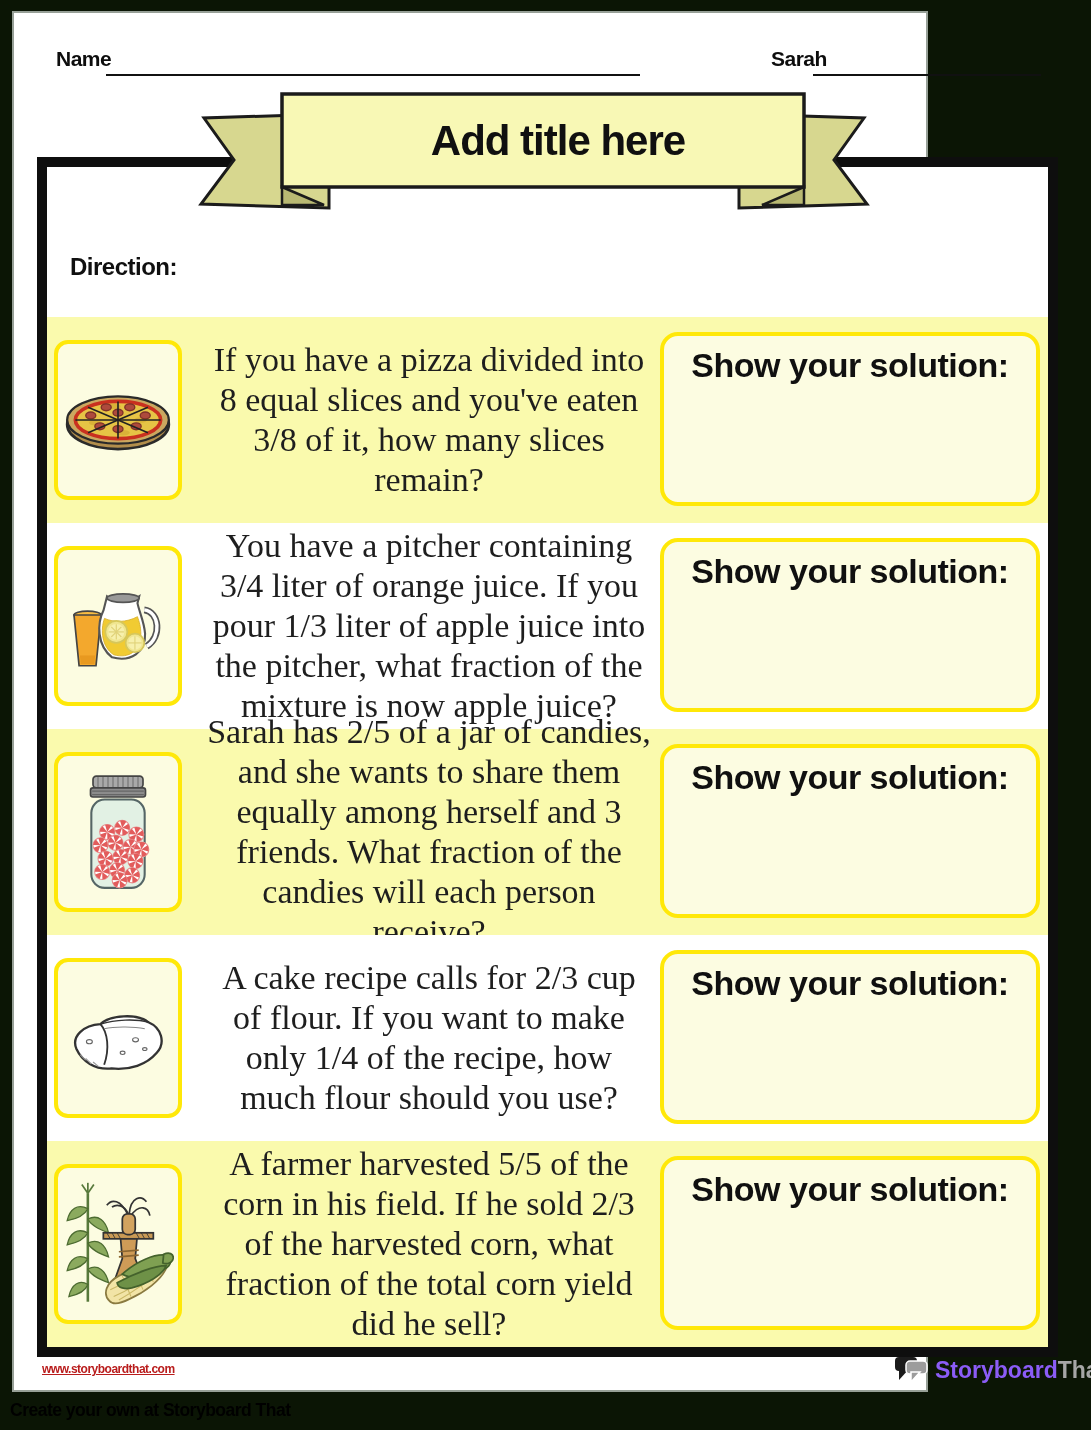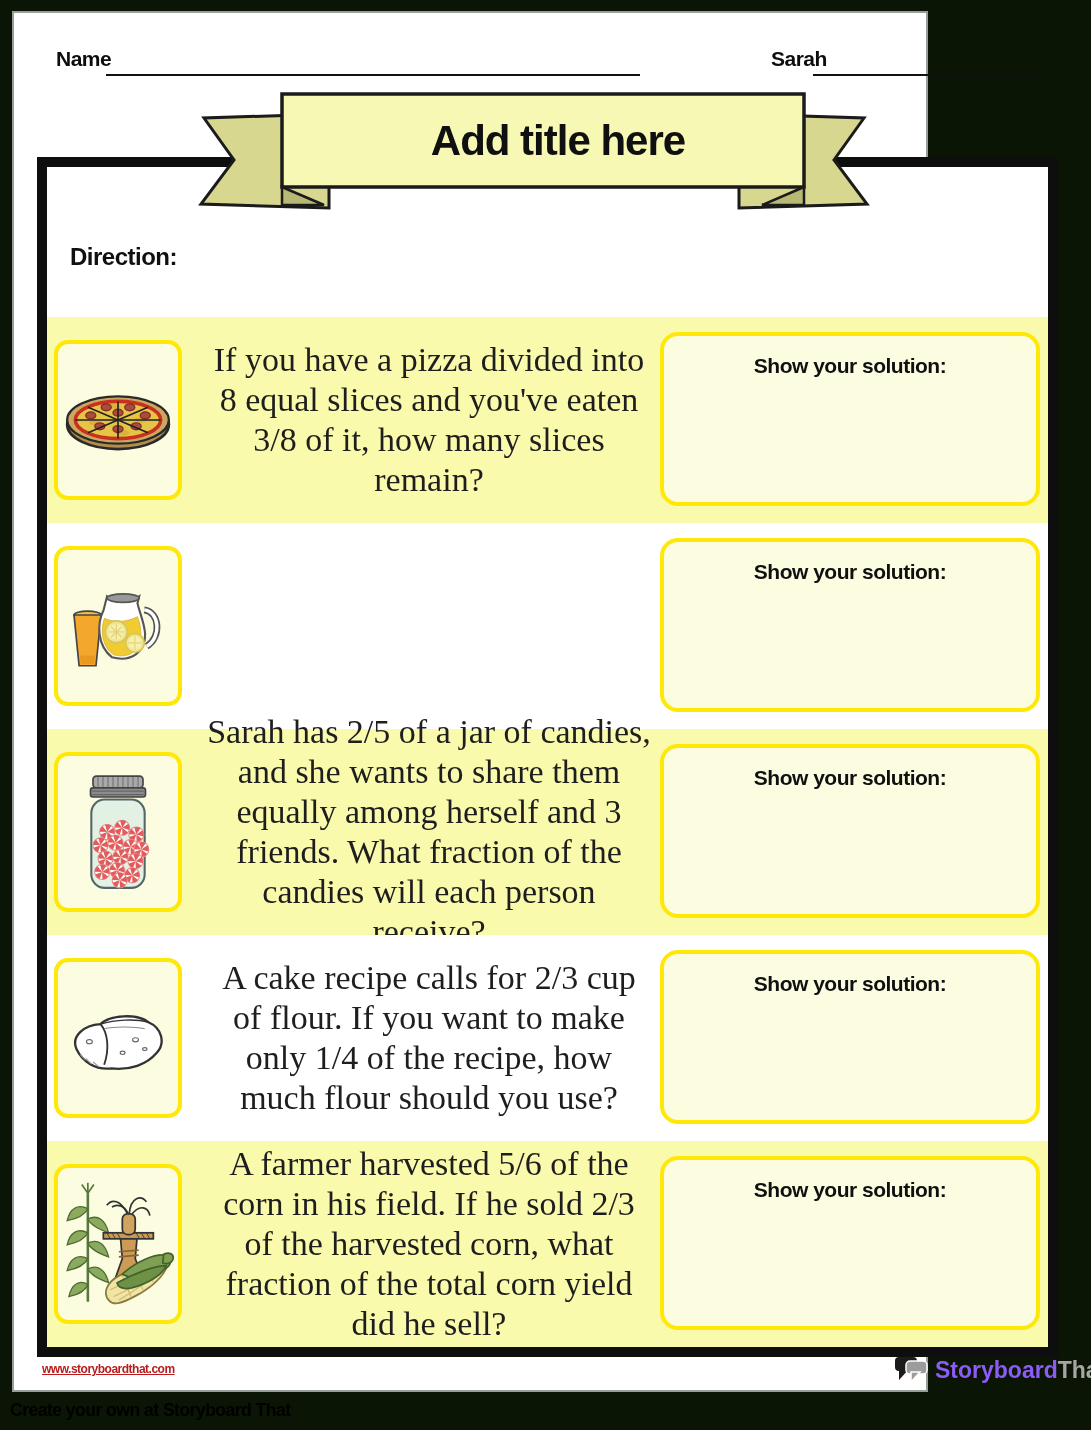--- a/index.html
+++ b/index.html
@@ -14,35 +14,35 @@
 
   
   .ribbon-svg{position:absolute;left:175px;top:72px;width:690px;height:135px;z-index:5;}
   .banner-title{position:absolute;left:268px;top:81px;width:522px;height:93px;z-index:6;
     display:flex;align-items:center;justify-content:center;
     font-weight:bold;font-size:42px;letter-spacing:-1px;color:#101010;margin-left:15px;}
 
   
   .main-box{position:absolute;left:23px;top:144px;width:1021px;height:1200px;
     border:10px solid #0e0e0e;box-sizing:border-box;background:#fff;}
-  .direction{position:absolute;left:23px;top:76px;font-weight:bold;font-size:24px;
+  .direction{position:absolute;left:23px;top:86px;font-weight:bold;font-size:24px;
     letter-spacing:-0.5px;color:#101010;}
   .rows{position:absolute;left:0;top:150px;width:1001px;}
   .row{position:relative;width:1001px;height:206px;background:#fff;}
   .row.hl{background:#FAFAAD;}
 
   .card{position:absolute;left:7px;top:23px;width:128px;height:160px;box-sizing:border-box;
     background:#FCFCE1;border:4px solid #FFE808;border-radius:14px;
     display:flex;align-items:center;justify-content:center;}
   .ptext{position:absolute;left:158px;top:0;width:448px;height:206px;
     display:flex;align-items:center;justify-content:center;text-align:center;
     font-family:"Liberation Serif",serif;font-size:34px;line-height:1.18;color:#1e1e1e;}
   .solution{position:absolute;left:613px;top:15px;width:380px;height:174px;box-sizing:border-box;
     background:#FCFCE1;border:4px solid #FFE808;border-radius:18px;}
-  .sol-label{margin-top:18px;text-align:center;font-weight:bold;font-size:21px;
+  .sol-label{margin-top:10px;text-align:center;font-weight:bold;font-size:34px;
     letter-spacing:-0.5px;color:#101010;}
 
   
   .site-url{position:absolute;left:28px;top:1349px;font-weight:bold;font-size:12px;
     letter-spacing:-0.5px;color:#b91c1c;text-decoration:underline;}
   .logo{position:absolute;left:880px;top:1341px;height:32px;display:flex;align-items:center;gap:5px;}
   .logo-text{font-size:23px;font-weight:600;letter-spacing:0;}
   .logo-text .p1{color:#8b5cf6;}
   .logo-text .p2{color:#a6a6a6;}
   .tagline{position:absolute;left:10px;top:1400px;font-weight:bold;font-size:17.5px;
@@ -130,20 +130,21 @@
               <circle cx="85" cy="85" r="11" fill="#F0E690" stroke="#D6C75B" stroke-width="2"></circle>
               <circle cx="85" cy="85" r="8" fill="#F7F0AC"></circle>
               <g stroke="#E0D279" stroke-width="1.3">
                 <line x1="85" y1="77" x2="85" y2="93"></line>
                   <line x1="77" y1="85" x2="93" y2="85"></line>
               </g>
               <path d="M96,46 C114,48 117,78 99,89" fill="none" stroke="#555" stroke-width="8"></path>
               <path d="M96,46 C114,48 117,78 99,89" fill="none" stroke="#fff" stroke-width="4"></path>
             </svg>
           </div>
+          <div class="ptext">You have a pitcher containing 3/4 liter of orange juice. If you pour 1/3 liter of apple juice into the pitcher, what fraction of the mixture is now apple juice?</div>
           <div class="solution">
             <div class="sol-label">Show your solution:</div>
           </div>
         </div>
 
         <div class="row hl">
           <div class="card">
             <svg width="100" height="138" viewBox="0 0 120 150">
               <defs>
                 <g id="cd">
@@ -274,21 +275,21 @@
                 <path d="M66,140 C80,132 98,120 114,106"></path>
                 <path d="M70,112 L80,136"></path>
                   <path d="M84,105 L94,128"></path>
                   <path d="M97,99 L106,119"></path>
               </g>
               <path d="M70,110 C86,95 108,86 121,88 C129,92 127,100 119,104 C103,112 85,118 70,110 Z" fill="#7FA052" stroke="#44622C" stroke-width="2"></path>
               <path d="M64,120 C84,109 108,100 121,100 C117,111 99,121 81,126 C73,128 65,126 64,120 Z" fill="#6E9147" stroke="#44622C" stroke-width="2"></path>
               <path d="M118,87 C124,84 130,86 129,92 C128,97 122,99 117,97 Z" fill="#7FA052" stroke="#44622C" stroke-width="2"></path>
             </svg>
           </div>
-          <div class="ptext">A farmer harvested 5/6 of the corn in his field. If he sold 2/3 of the harvested corn, what fraction of the total corn yield did he sell?</div>
+          <div class="ptext">A farmer harvested 5/5 of the corn in his field. If he sold 2/3 of the harvested corn, what fraction of the total corn yield did he sell?</div>
           <div class="solution">
             <div class="sol-label">Show your solution:</div>
           </div>
         </div>
 
       </div>
     </div>
 
     <div class="site-url">www.storyboardthat.com</div>
     <div class="logo">

